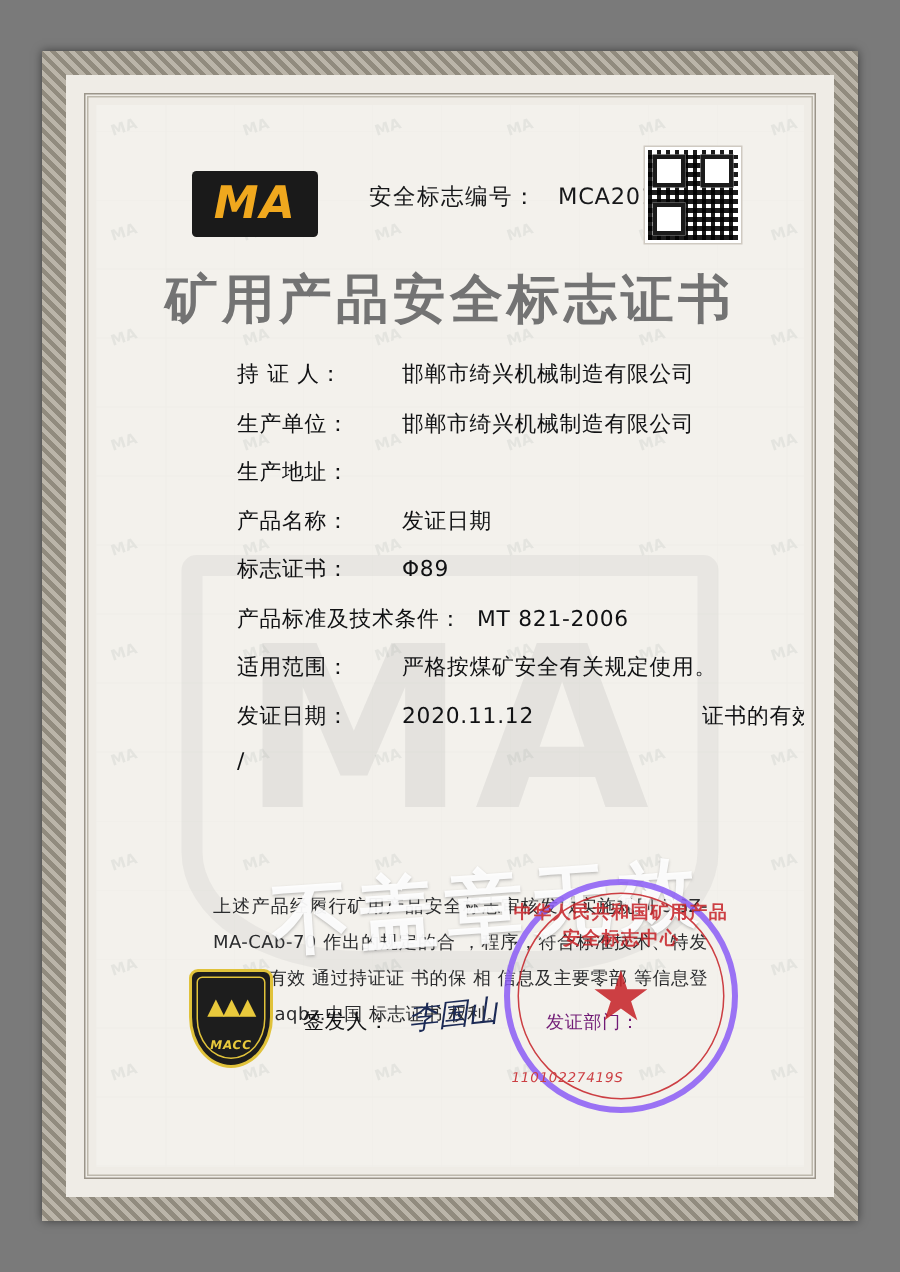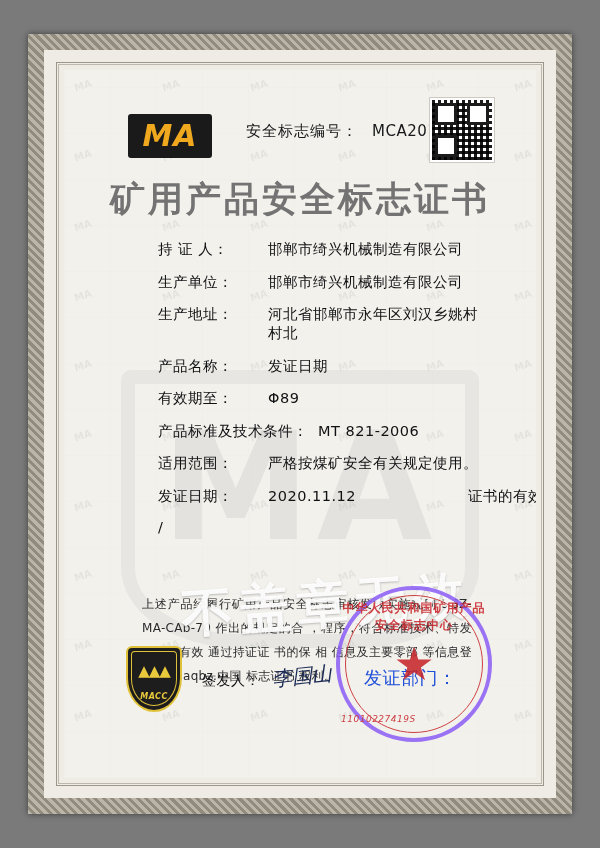--- a/index.html
+++ b/index.html
@@ -331,22 +331,22 @@
     font-size: 20px;
     color: #1b2a55;
     font-family: "DejaVu Serif", serif;
     font-style: italic;
     transform: rotate(-6deg);
   }
   .dept-line {
     position: absolute;
     left: 300px;
     bottom: 88px;
-    font-size: 18px;
-    color: #1d4ed8;
+    font-size: 12px;
+    color: #701a75;
     letter-spacing: 0.5px;
   }
 
   
   .seal {
     position: absolute;
     right: 44px;
     bottom: 36px;
     width: 148px;
     height: 148px;
@@ -497,28 +497,27 @@
         <div class="row">
           <div class="lbl">持 证 人：</div>
           <div class="val">邯郸市绮兴机械制造有限公司</div>
         </div>
         <div class="row">
           <div class="lbl">生产单位：</div>
           <div class="val">邯郸市绮兴机械制造有限公司</div>
         </div>
         <div class="row">
           <div class="lbl">生产地址：</div>
-          <div class="val">河北省邯郸市永年区刘汉乡姚村村北</div>
         </div>
         <div class="row">
           <div class="lbl">产品名称：</div>
           <div class="val">发证日期</div>
         </div>
         <div class="row">
-          <div class="lbl">有效期至：</div>
+          <div class="lbl">标志证书：</div>
           <div class="val">Φ89</div>
         </div>
         <div class="row">
           <div class="lbl wide">产品标准及技术条件：</div>
           <div class="val">MT 821-2006</div>
         </div>
         <div class="row">
           <div class="lbl">适用范围：</div>
           <div class="val">严格按煤矿安全有关规定使用。</div>
         </div>

